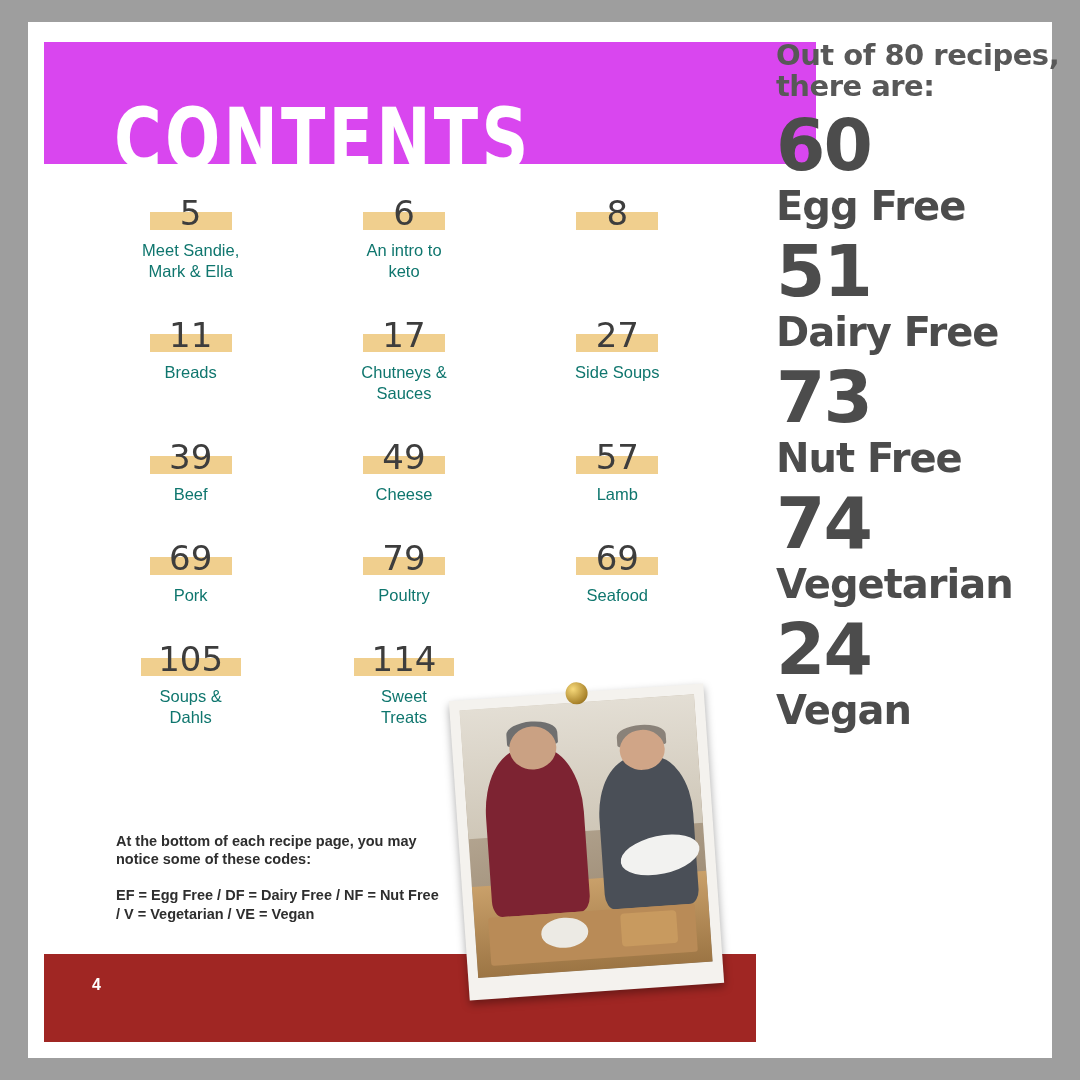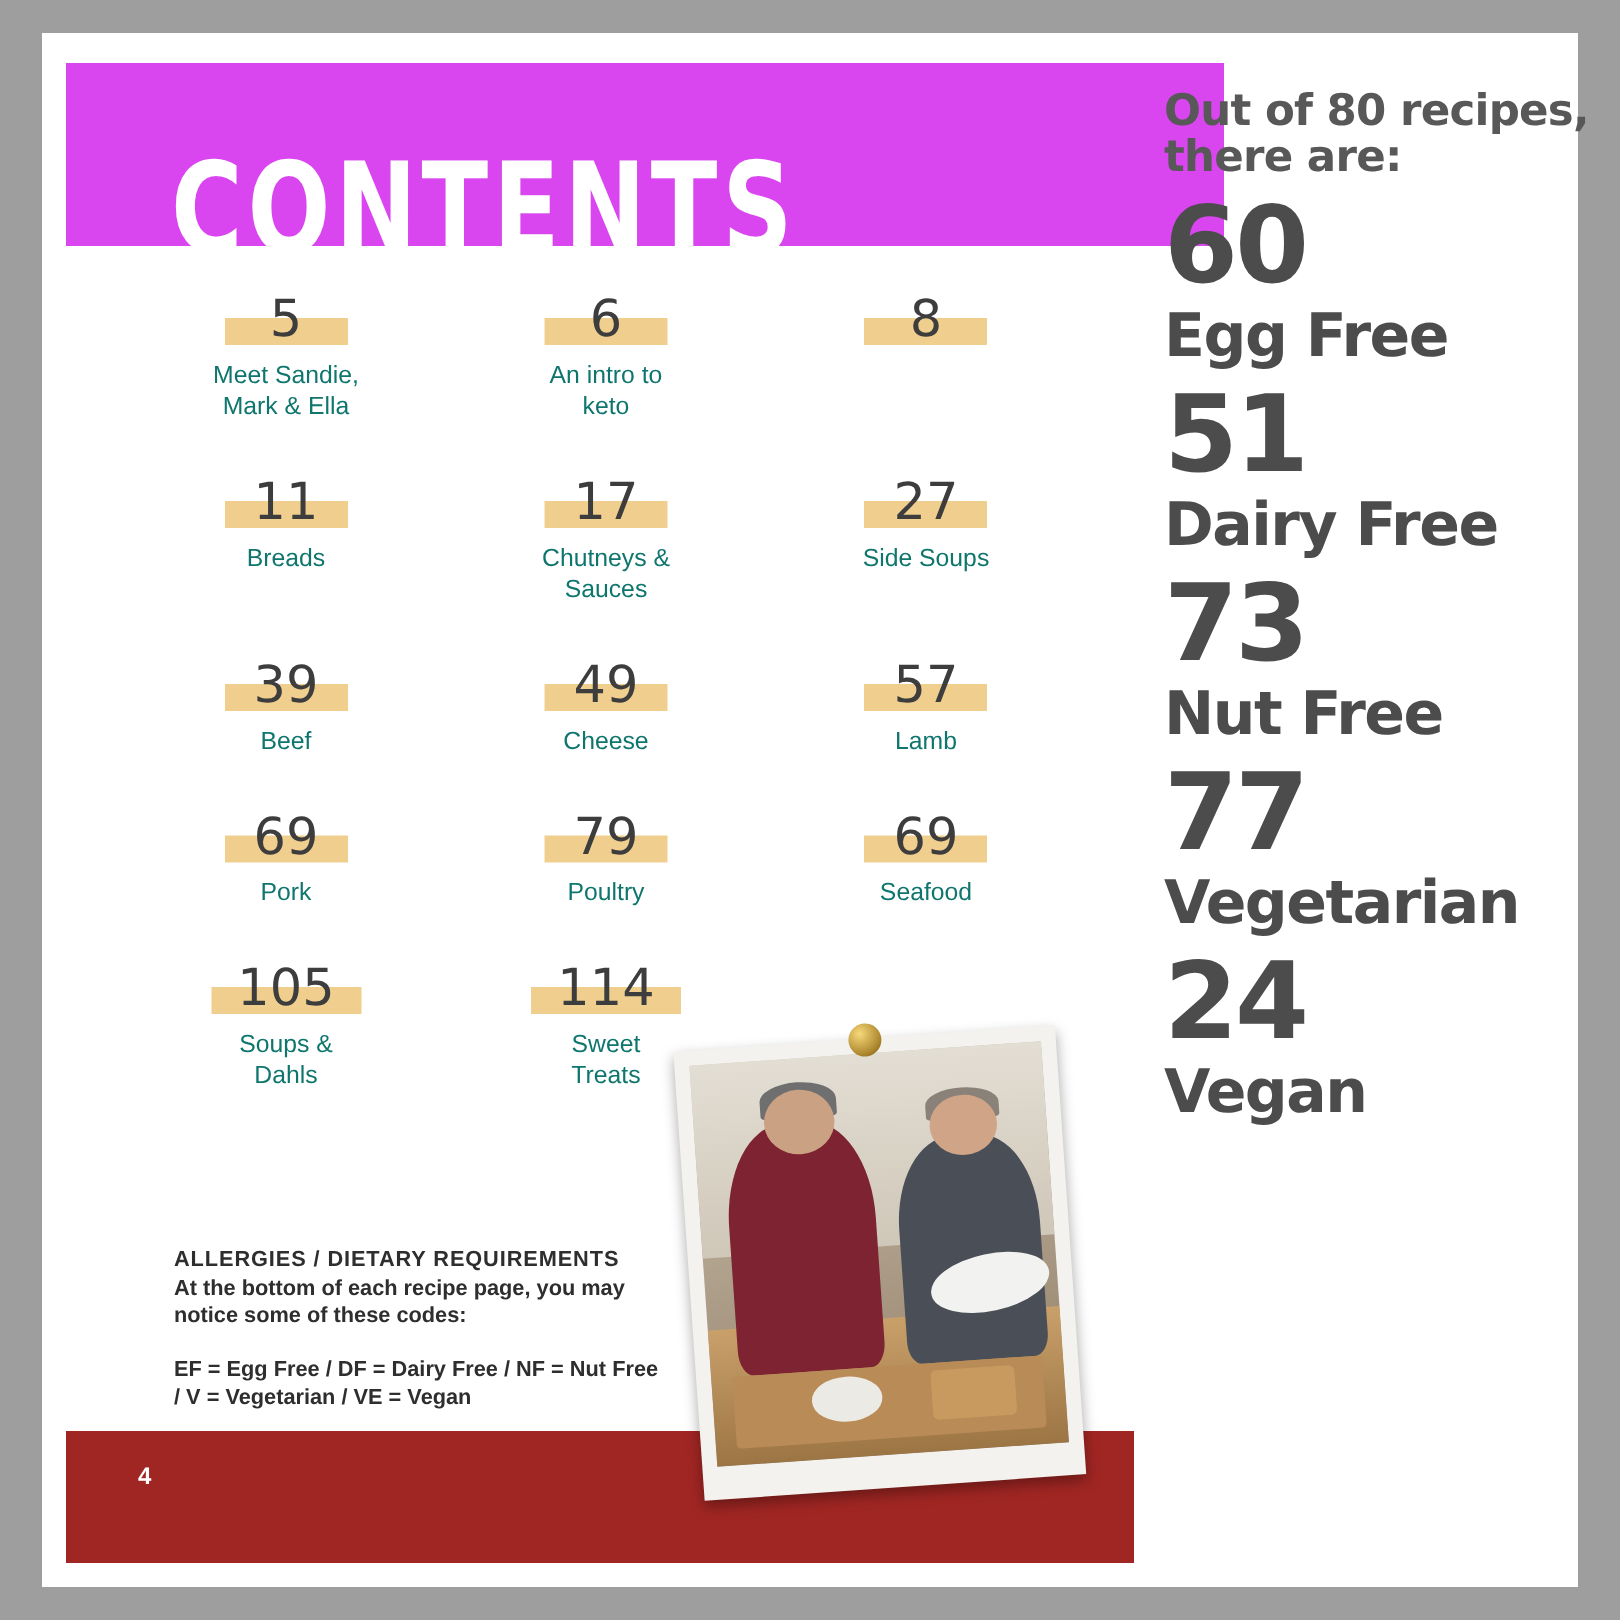--- a/index.html
+++ b/index.html
@@ -242,21 +242,20 @@
     width: 290px;
     color: #4a4a4a;
   }
   .stats-intro {
     font-family: "DejaVu Sans", sans-serif;
     font-weight: 700;
     font-size: 29px;
     line-height: 31px;
     color: #585858;
     letter-spacing: -0.5px;
-    margin-top: 18px;
   }
   .stat-block { margin-top: 2px; }
   .stat-num {
     font-family: "DejaVu Sans", sans-serif;
     font-weight: 700;
     font-size: 71px;
     line-height: 84px;
     color: #4c4c4c;
     letter-spacing: -2px;
   }
@@ -397,21 +396,20 @@
           </div>
           <div class="toc-label" style="white-space:pre-line">Sweet
 Treats</div>
         </div>
         <div class="toc-cell empty"></div>
       </div>
 
     </div>
 
     <div class="allergies">
-      <div class="allergies-title">ALLERGIES / DIETARY REQUIREMENTS</div>
       <div class="allergies-body">At the bottom of each recipe page, you may notice some of these codes:</div>
       <div class="allergies-codes">EF = Egg Free / DF = Dairy Free / NF = Nut Free / V = Vegetarian / VE = Vegan</div>
     </div>
 
     <div class="photo-frame">
       <div class="photo-pin"></div>
       <div class="photo-inner">
         <div class="ph-wall"></div>
         <div class="ph-counter"></div>
         <div class="ph-person-a"></div>
@@ -445,21 +443,21 @@
       <div class="stat-num">51</div>
       <div class="stat-label">Dairy Free</div>
     </div>
 
     <div class="stat-block">
       <div class="stat-num">73</div>
       <div class="stat-label">Nut Free</div>
     </div>
 
     <div class="stat-block">
-      <div class="stat-num">77</div>
+      <div class="stat-num">74</div>
       <div class="stat-label">Vegetarian</div>
     </div>
 
     <div class="stat-block">
       <div class="stat-num">24</div>
       <div class="stat-label">Vegan</div>
     </div>
   </div>
 
 </div>

